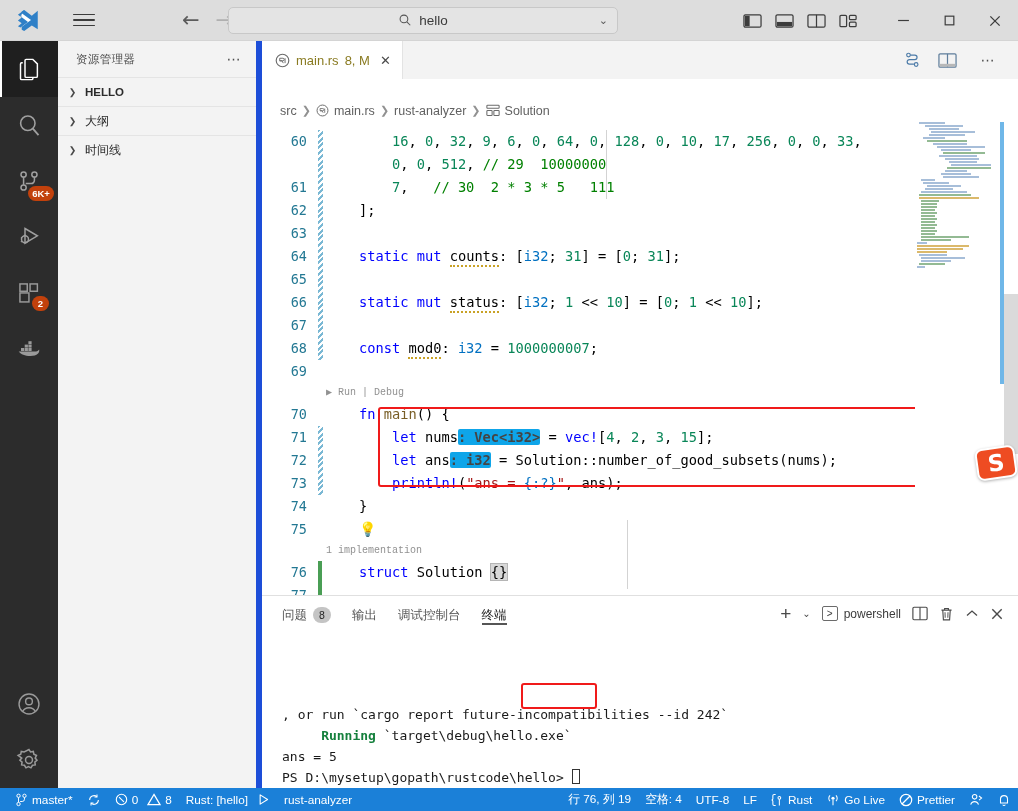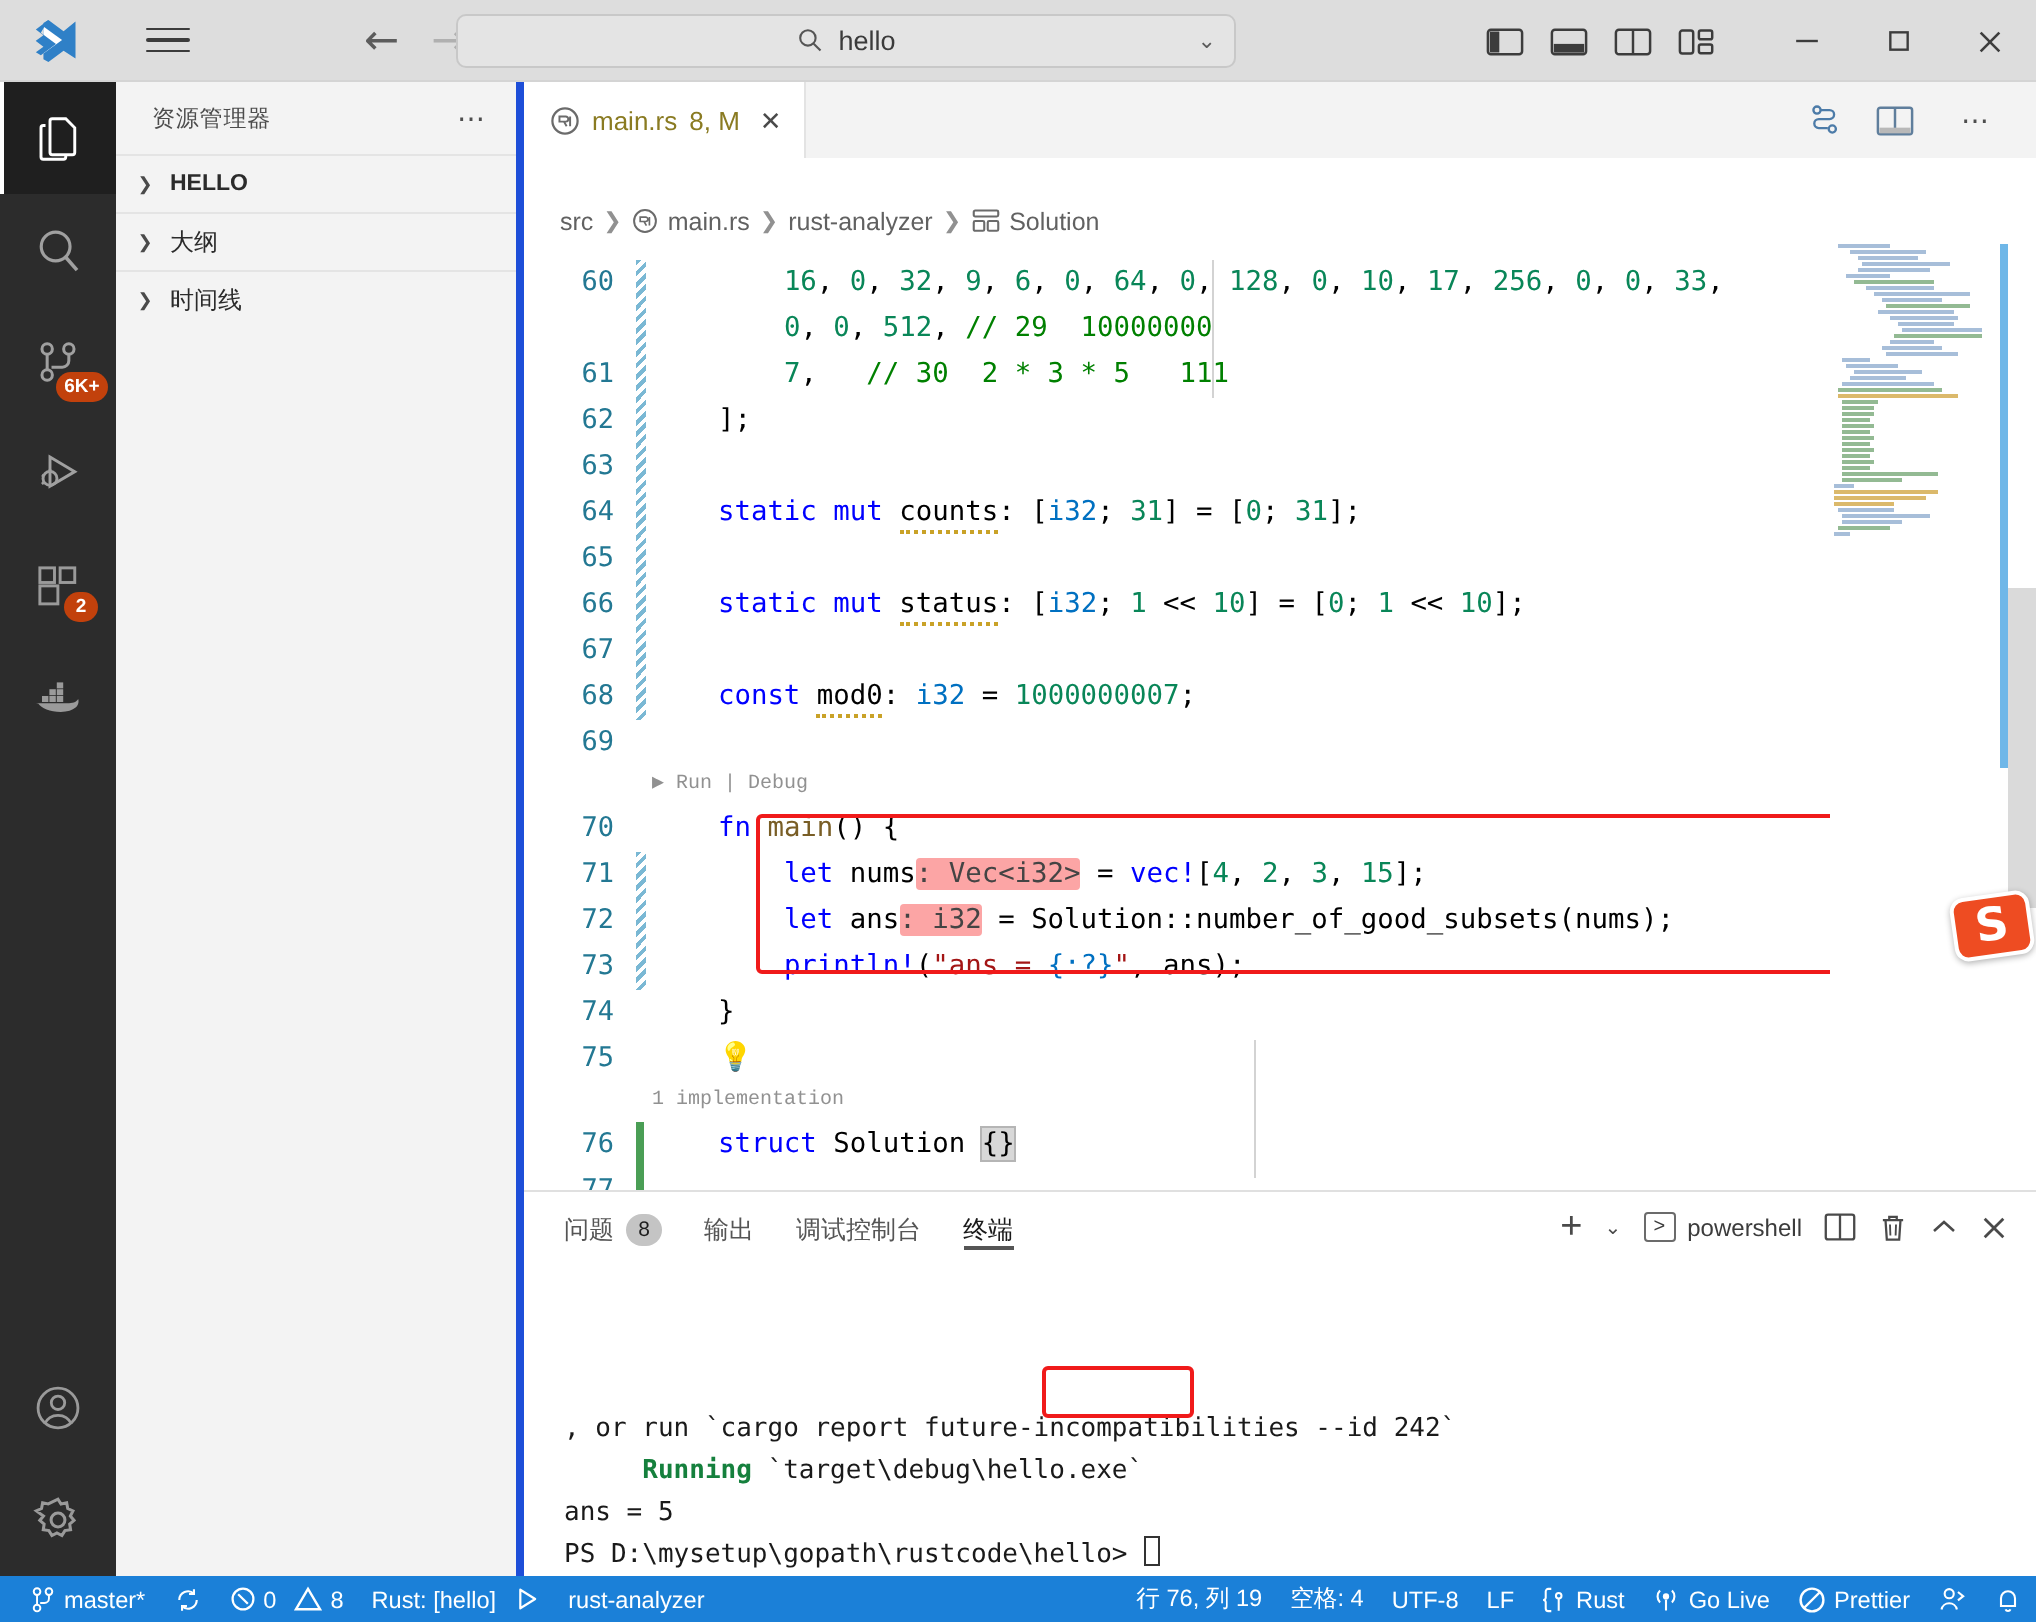--- a/index.html
+++ b/index.html
@@ -49,21 +49,21 @@
   .act-spacer { flex: 1 1 auto; }
   .badge {
     position: absolute; right: 9px; bottom: 10px; background: #c2410c; color: #fff;
     border-radius: 10px; font-size: 9.5px; min-width: 17px; height: 15px; padding: 0 4px;
     display: flex; align-items: center; justify-content: center; font-weight: bold; margin-top: 27px;
   }
   .badge.wide { right: 4px; bottom: 8px; min-width: 26px; }
 
   
   .sidebar { width: 204px; background: #f3f3f3; flex: 0 0 204px; display: flex; flex-direction: column;
-             border-right: 4px solid #1d4ed8; }
+             border-right: 6px solid #1d4ed8; }
   .sb-header { height: 36px; display: flex; align-items: center; padding: 0 6px 0 18px; justify-content: space-between; }
   .sb-title { font-size: 11.5px; color: #4d4d4d; letter-spacing: .4px; }
   .sb-dots { color: #4d4d4d; font-size: 14px; padding: 0 8px; letter-spacing: 1.5px; }
   .sb-section {
     height: 29px; display: flex; align-items: center; gap: 5px; padding-left: 7px;
     border-top: 1px solid #e4e4e4; font-size: 11.5px; color: #2b2b2b; font-weight: bold;
   }
   .chev { font-size: 9px; color: #4a4a4a; width: 15px; text-align: center; font-weight: normal; }
   .sb-section.cjk { font-weight: normal; font-size: 12px; }
 
@@ -104,21 +104,21 @@
     line-height: 23px; padding-top: 8px; position: relative; white-space: pre; color: #000000;
     padding-left: 8px;
   }
   .c-kw { color: #0000ff; }
   .c-kw2 { color: #0070c1; }
   .c-num { color: #098658; }
   .c-str { color: #a31515; }
   .c-cmt { color: #008000; }
   .c-fn { color: #795e26; }
   .c-punct { color: #000000; }
-  .inlay { background: #fca5a5; color: #444444; border-radius: 2px; }
+  .inlay { background: #0ea5e9; color: #444444; border-radius: 2px; font-weight: bold; }
   .squiggle { border-bottom: 2px dotted #c9a227; padding-bottom: 1px; }
   .codelens { font-size: 10px; color: #919191; font-family: Liberation Mono, monospace; line-height: 20px; }
   .bulb { color: #e5b95c; font-size: 14px; }
   .bracket-hl { background: #d8d8d8; outline: 1px solid #b5b5b5; }
 
   .redbox {
     position: absolute; border: 2.5px solid #f01a1a; border-radius: 3px; pointer-events: none;
   }
   .indentguide { position: absolute; width: 1px; background: #d3d3d3; }
 

